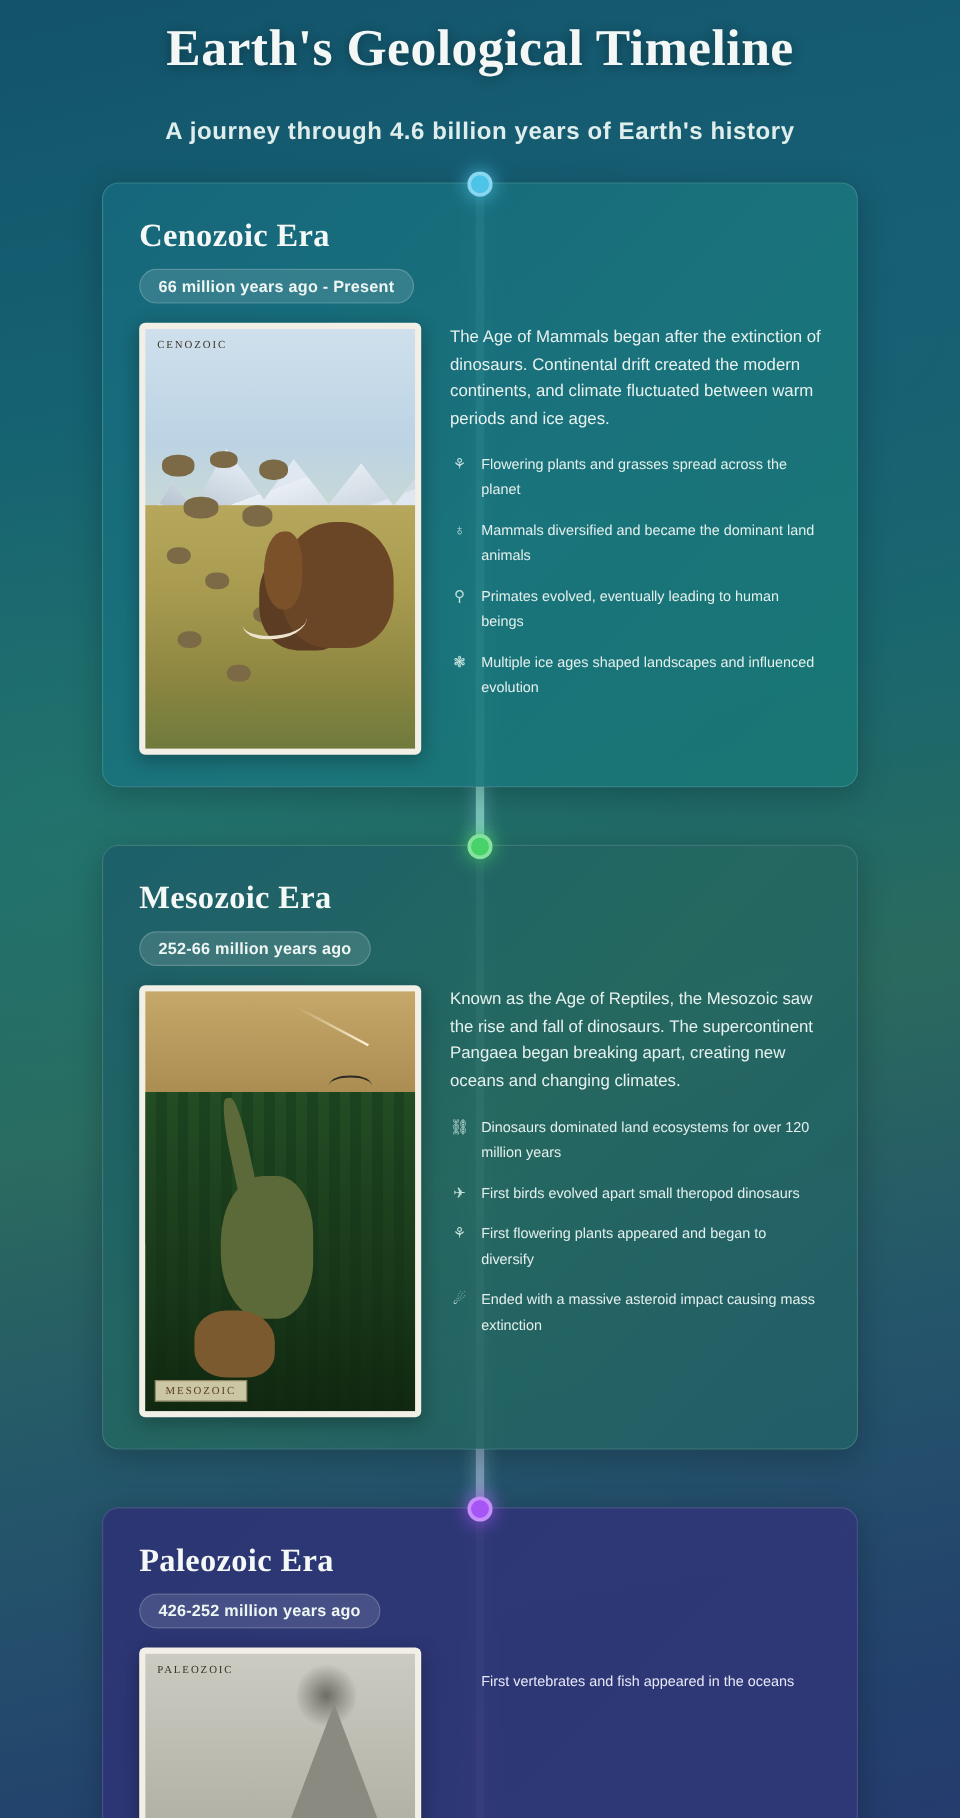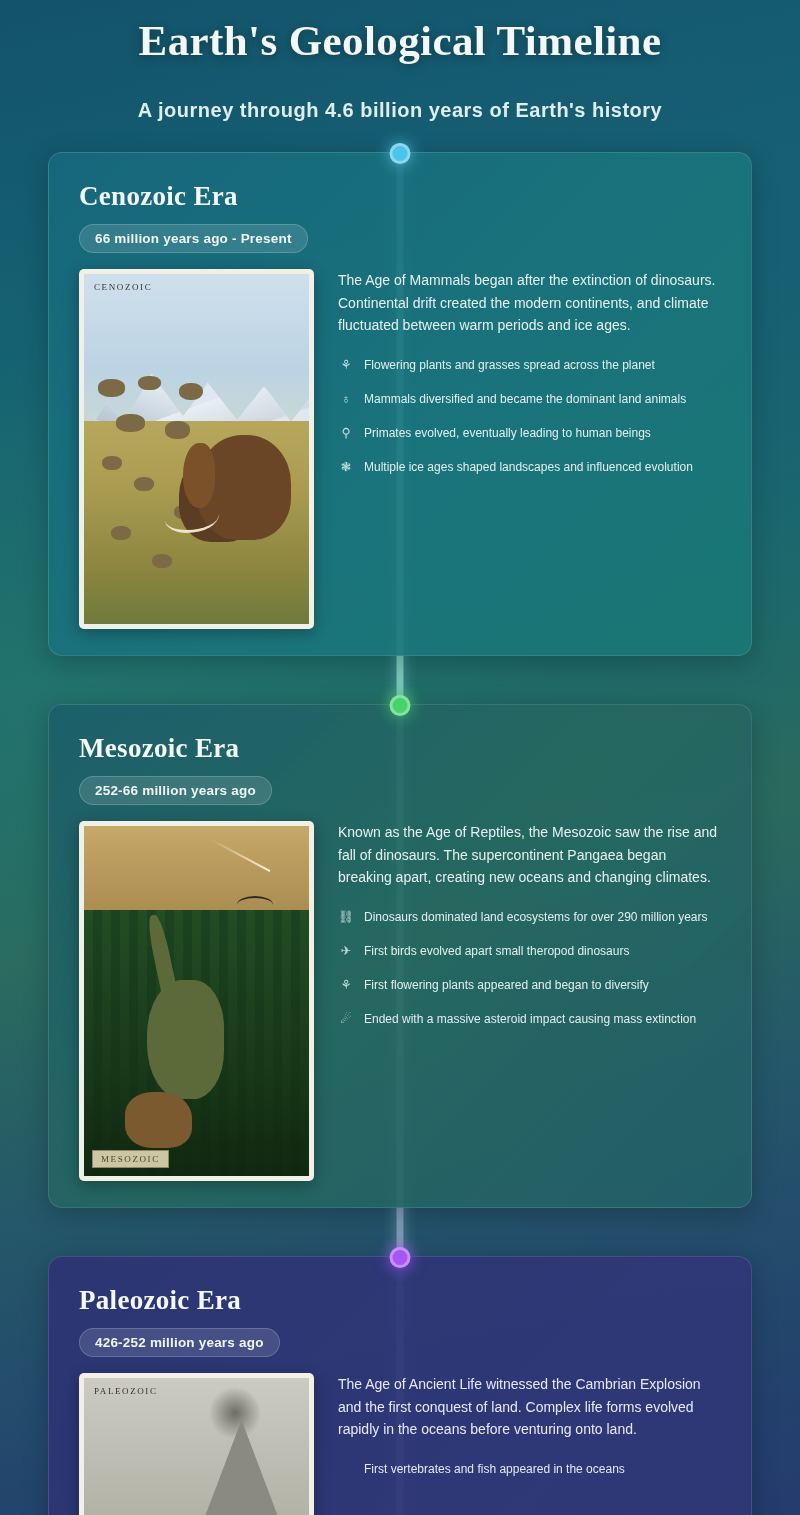--- a/index.html
+++ b/index.html
@@ -60,21 +60,21 @@
       rgba(175,170,235,0.65) 76%,
       rgba(180,160,240,0.7) 100%);
     border-radius: 4px;
     box-shadow: 0 0 14px rgba(180,235,240,0.45);
     z-index: 0;
   }
 
   
   .era {
     position: relative;
-    width: 704px;
+    width: 630px;
     margin: 0 auto 48px;
     border-radius: 14px;
     padding: 28px 30px 26px;
     z-index: 1;
     border: 1px solid rgba(255,255,255,0.12);
     box-shadow: 0 6px 26px rgba(0,0,0,0.22);
   }
   .era.cenozoic {
     background: linear-gradient(135deg, rgba(23,104,124,0.92) 0%, rgba(26,117,125,0.9) 55%, rgba(25,120,116,0.9) 100%);
   }
@@ -331,21 +331,21 @@
           <div class="sc-meso-raptor"></div>
           <div class="illo-label bl">MESOZOIC</div>
         </div>
       </div>
 
       <div class="era-text">
         <p class="era-desc">Known as the Age of Reptiles, the Mesozoic saw the rise and fall of dinosaurs. The supercontinent Pangaea began breaking apart, creating new oceans and changing climates.</p>
         <ul class="facts">
           <li class="fact">
             <span class="fact-icon">⛓</span>
-            <span class="fact-text">Dinosaurs dominated land ecosystems for over 290 million years</span>
+            <span class="fact-text">Dinosaurs dominated land ecosystems for over 120 million years</span>
           </li>
           <li class="fact">
             <span class="fact-icon">✈</span>
             <span class="fact-text">First birds evolved apart small theropod dinosaurs</span>
           </li>
           <li class="fact">
             <span class="fact-icon">⚘</span>
             <span class="fact-text">First flowering plants appeared and began to diversify</span>
           </li>
           <li class="fact">
@@ -368,21 +368,20 @@
           <div class="sc-paleo-sky"></div>
           <div class="sc-paleo-smoke"></div>
           <div class="sc-paleo-vol"></div>
 
           <div class="sc-paleo-fern"></div>
           <div class="illo-label tl">PALEOZOIC</div>
         </div>
       </div>
 
       <div class="era-text">
-        <p class="era-desc">The Age of Ancient Life witnessed the Cambrian Explosion and the first conquest of land. Complex life forms evolved rapidly in the oceans before venturing onto land.</p>
         <ul class="facts">
           <li class="fact">
             <span class="fact-icon"></span>
             <span class="fact-text">First vertebrates and fish appeared in the oceans</span>
           </li>
         </ul>
       </div>
     </div>
   </section>
 </div>

